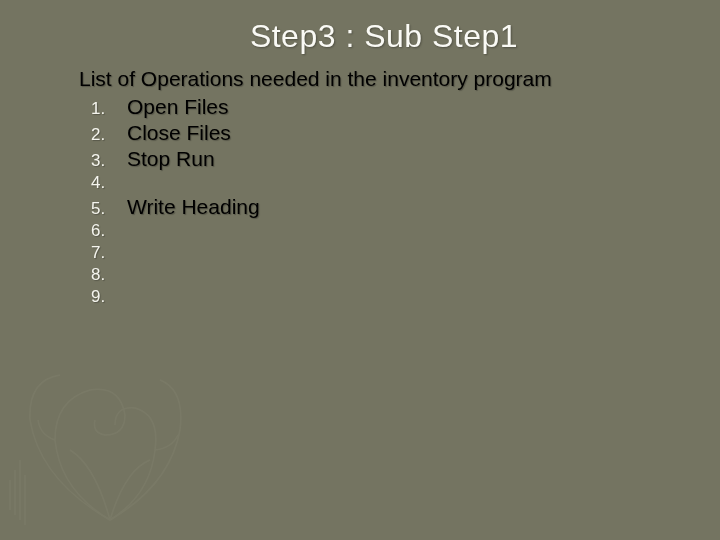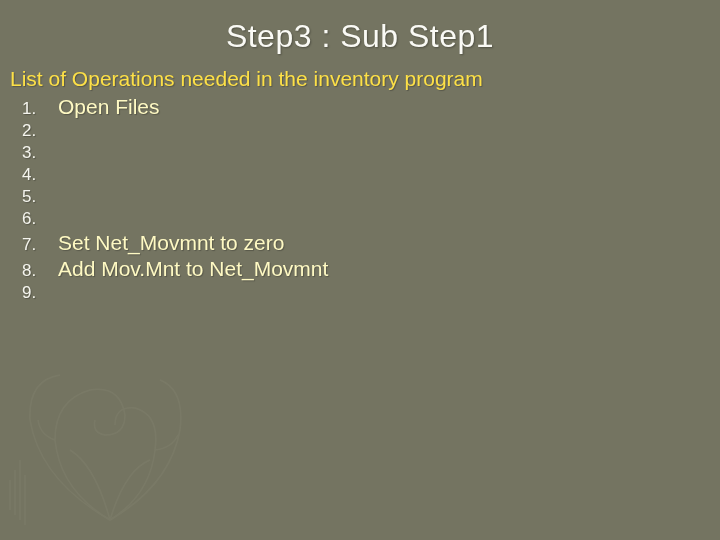--- a/index.html
+++ b/index.html
@@ -20,34 +20,35 @@
       position: absolute;
       bottom: 0;
       left: 0;
       width: 220px;
       height: 220px;
       opacity: 0.15;
       pointer-events: none;
     }
     .content {
       position: relative;
-      padding: 18px 10px;
+      padding: 18px 31px;
+      margin-left: 48px;
     }
     .title {
       font-size: 32px;
       font-weight: 400;
       text-align: center;
       color: #fafaf5;
       text-shadow: 1px 1px 2px rgba(0,0,0,0.3);
       margin-bottom: 12px;
       letter-spacing: 0.5px;
     }
     .subtitle {
       font-size: 21px;
-      color: #fde047;
+      color: #000000;
       margin-bottom: 4px;
       text-shadow: 1px 1px 1px rgba(0,0,0,0.25);
     }
     .list {
       list-style: none;
       padding-left: 12px;
     }
     .list-item {
       display: flex;
       align-items: baseline;
@@ -55,21 +56,21 @@
     }
     .marker {
       font-size: 17px;
       color: #f5f5ee;
       width: 36px;
       flex-shrink: 0;
       text-shadow: 1px 1px 1px rgba(0,0,0,0.25);
     }
     .item-text {
       font-size: 21px;
-      color: #fef9c3;
+      color: #000000;
       text-shadow: 1px 1px 1px rgba(0,0,0,0.25);
     }
   </style>
 </head>
 <body>
 
 <svg class="bg-deco" viewBox="0 0 220 220">
   <g stroke="#9a9a86" stroke-width="1.5" fill="none">
     <path d="M110,200 Q60,170 55,120 Q55,80 90,70 Q120,65 125,95 Q125,115 105,115 Q92,113 95,100"></path>
     <path d="M110,200 Q150,175 155,130 Q160,95 135,88 Q115,86 115,105"></path>
@@ -89,38 +90,39 @@
 <div class="content">
   <h1 class="title">Step3 : Sub Step1</h1>
   <div class="subtitle">List of Operations needed in the inventory program</div>
   <ol class="list">
       <li class="list-item">
         <span class="marker">1.</span>
         <span class="item-text">Open Files</span>
       </li>
       <li class="list-item">
         <span class="marker">2.</span>
+        <span class="item-text">Close Files</span>
       </li>
       <li class="list-item">
         <span class="marker">3.</span>
+        <span class="item-text">Stop Run</span>
       </li>
       <li class="list-item">
         <span class="marker">4.</span>
       </li>
       <li class="list-item">
         <span class="marker">5.</span>
+        <span class="item-text">Write Heading</span>
       </li>
       <li class="list-item">
         <span class="marker">6.</span>
       </li>
       <li class="list-item">
         <span class="marker">7.</span>
-        <span class="item-text">Set Net_Movmnt to zero</span>
       </li>
       <li class="list-item">
         <span class="marker">8.</span>
-        <span class="item-text">Add Mov.Mnt to Net_Movmnt</span>
       </li>
       <li class="list-item">
         <span class="marker">9.</span>
       </li>
     </ol>
 </div>
 
 </body></html>

